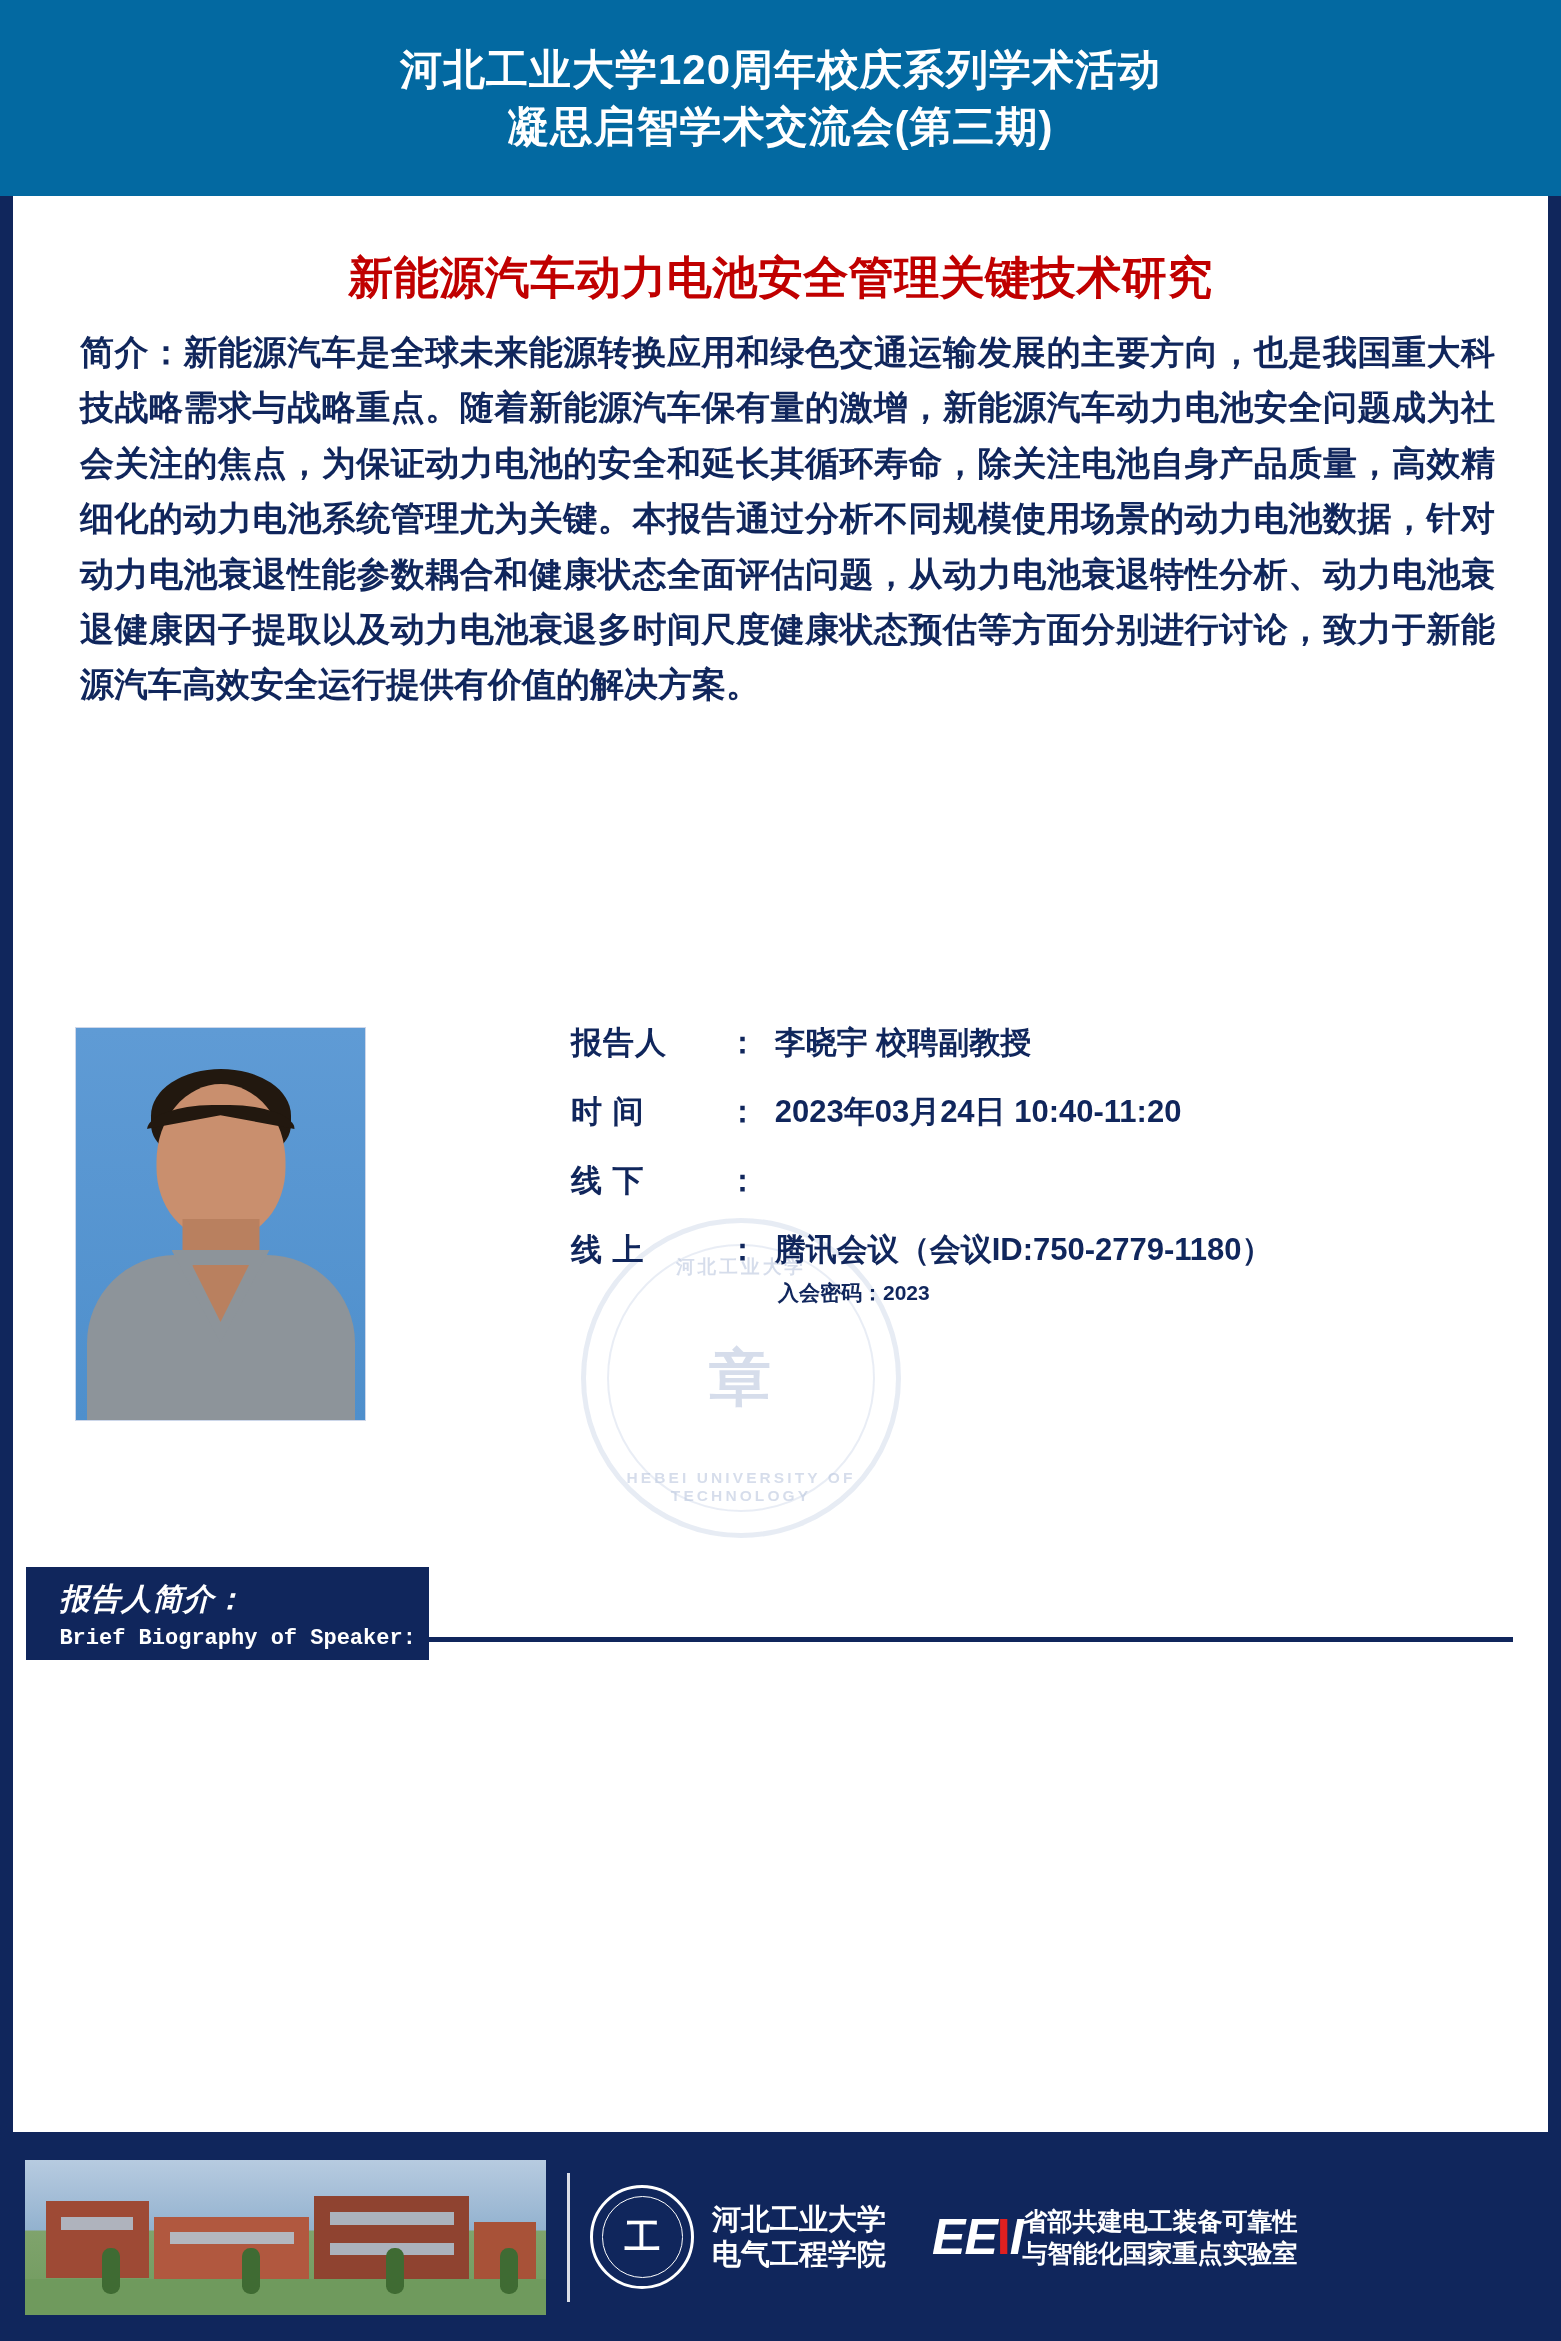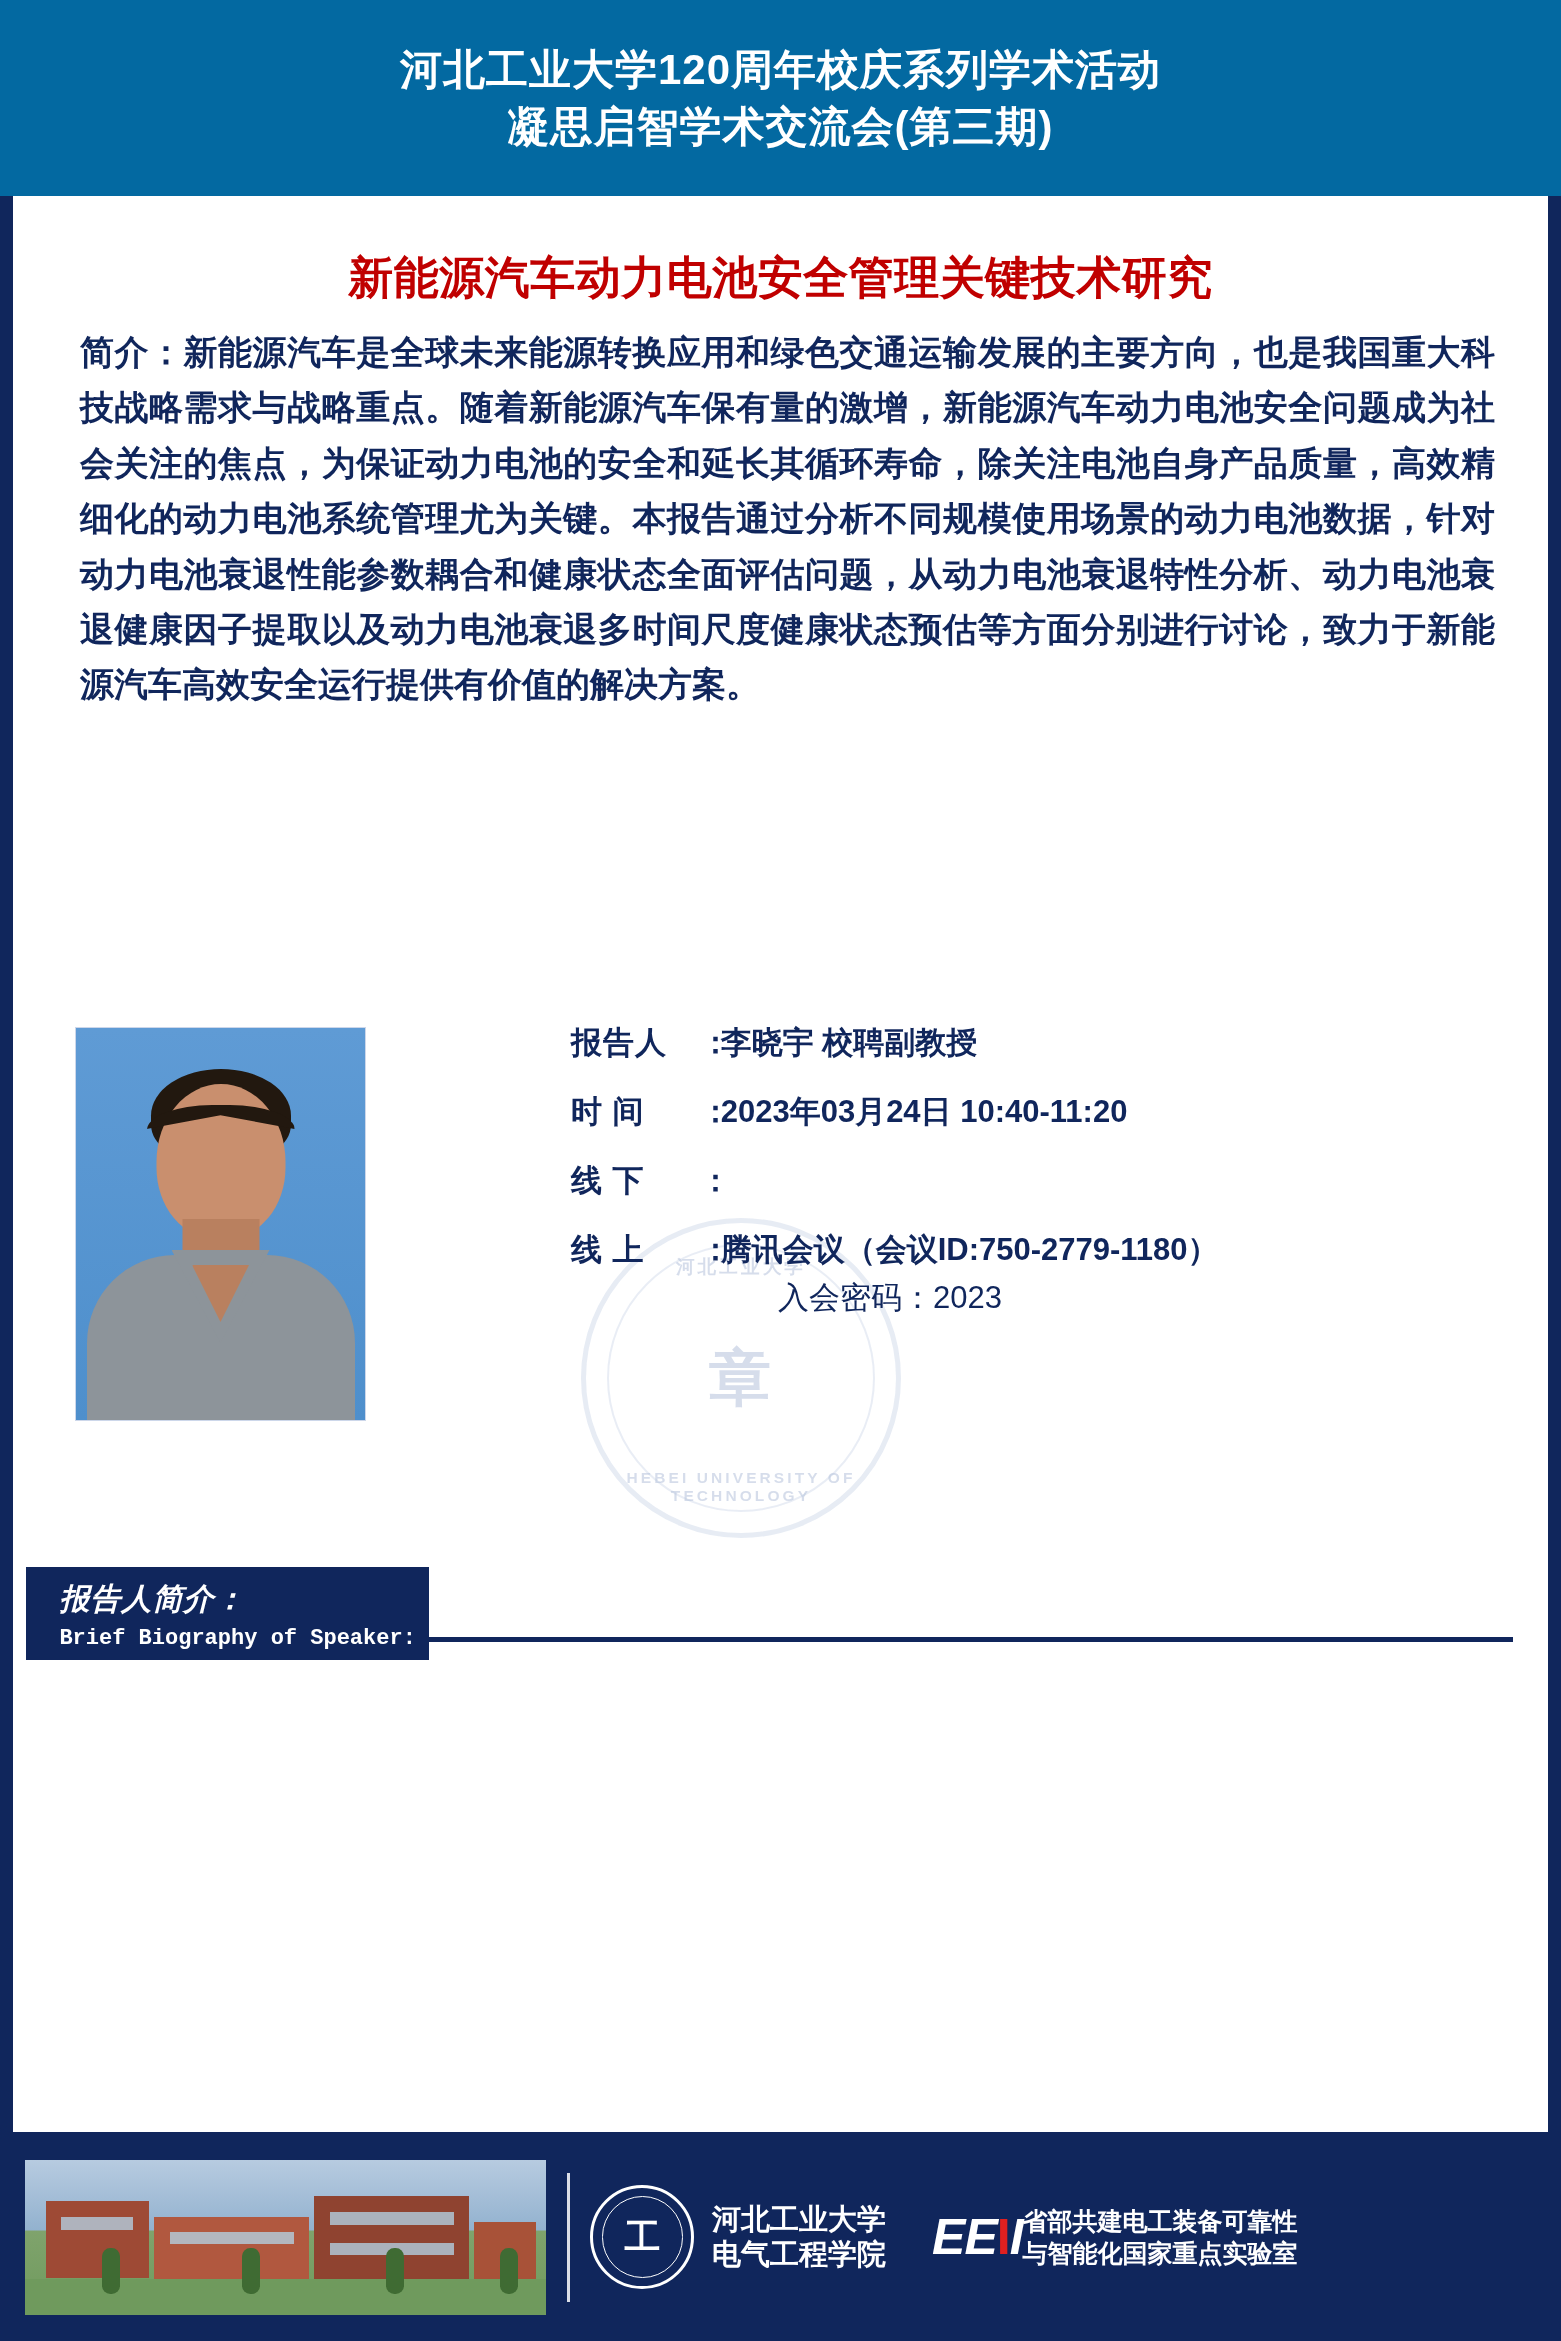--- a/index.html
+++ b/index.html
@@ -217,39 +217,40 @@
     width: 955px;
     color: #10265c;
     font-size: 31px;
     font-weight: bold;
     line-height: 1.0;
   }
   .info-row {
     display: flex;
     align-items: baseline;
     margin-bottom: 38px;
+    gap: 27px;
   }
   .info-label {
     width: 129px;
     flex: none;
     letter-spacing: 1px;
   }
   .info-colon {
     width: 20.7px;
     flex: none;
   }
   .info-value {
     flex: 1;
   }
   .info-subvalue {
     margin-left: 207px;
     margin-top: -20.7px;
     margin-bottom: 31px;
-    font-size: 31px;
-    font-weight: normal;
+    font-size: 21px;
+    font-weight: bold;
     color: #10265c;
   }
 
   
   .bio-tab {
     position: absolute;
     left: 13.4px;
     top: 1371px;
     width: 403px;
     height: 93px;

